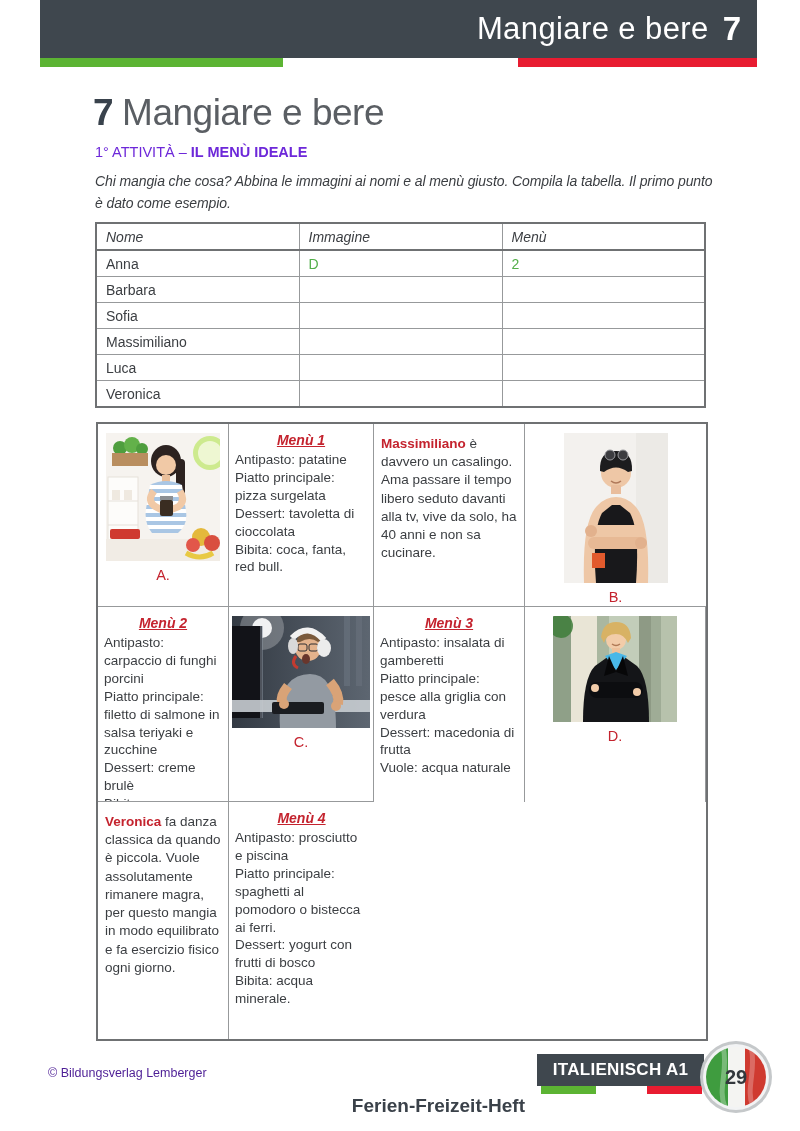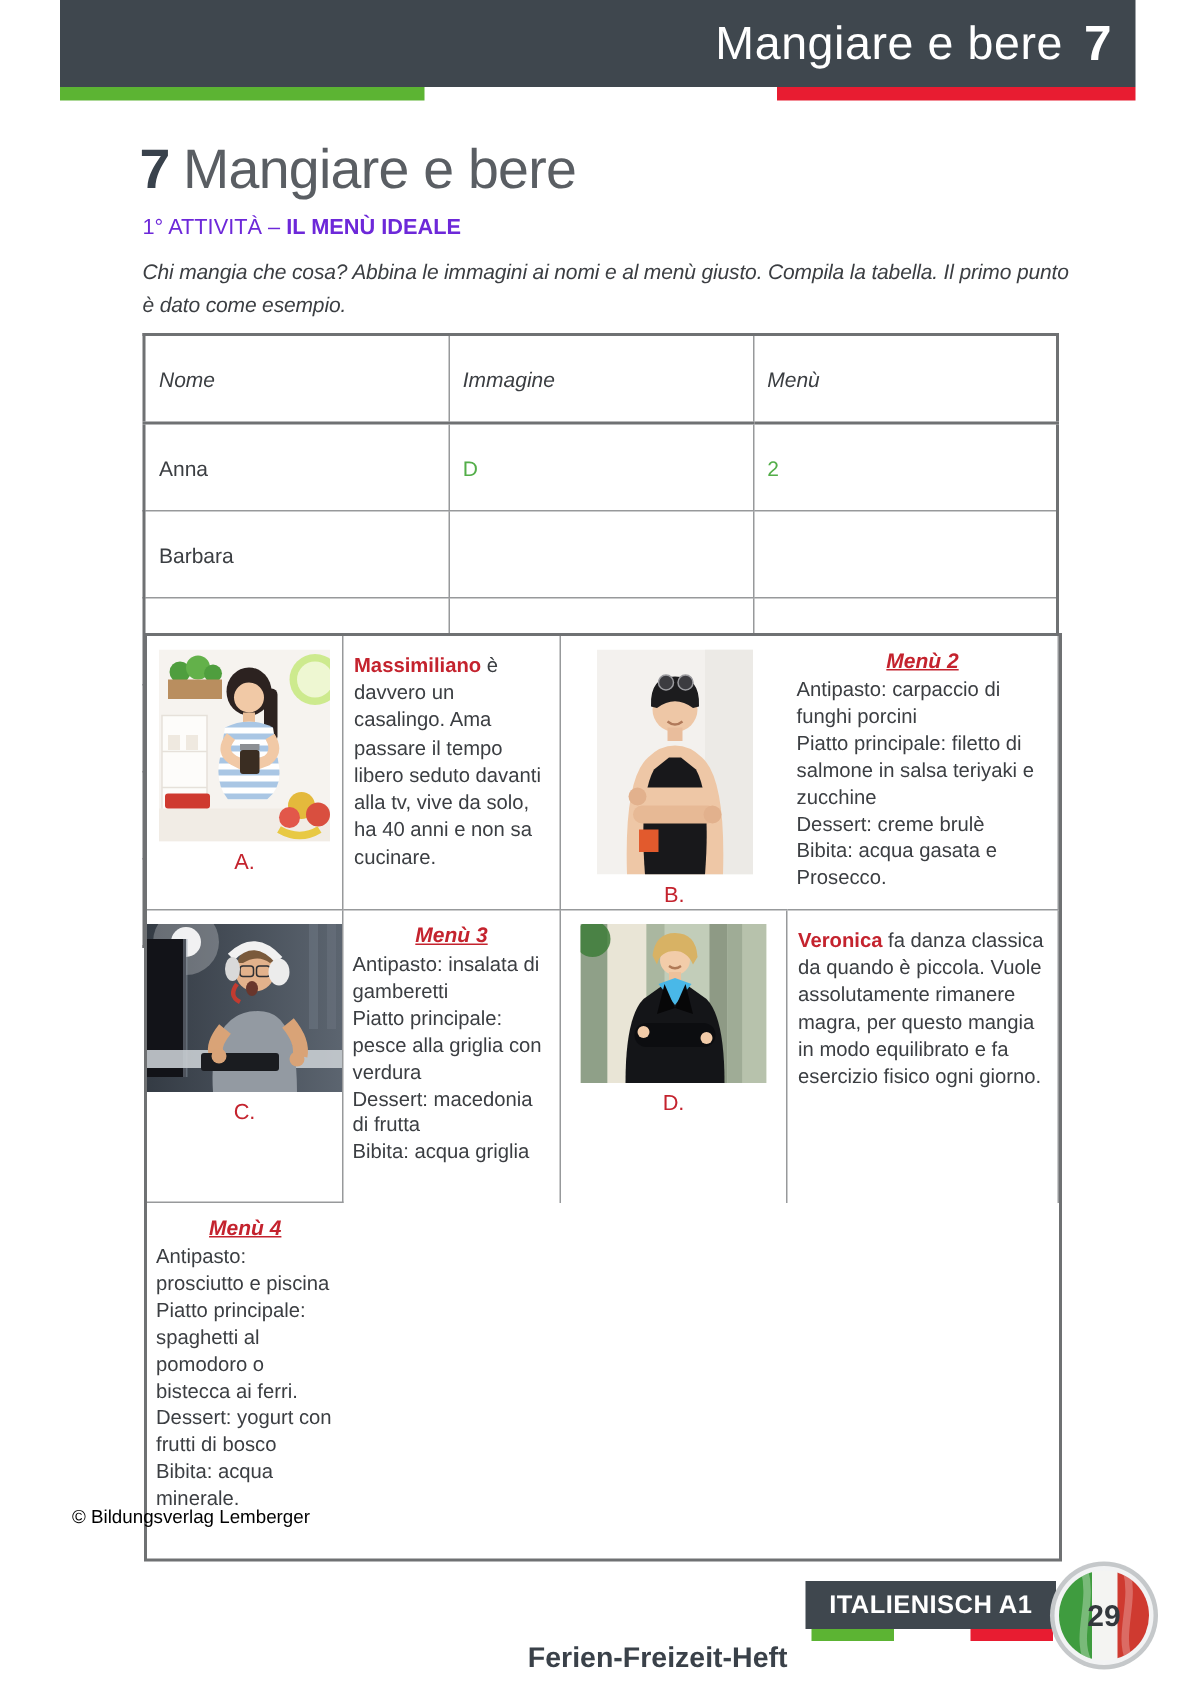--- a/index.html
+++ b/index.html
@@ -25,21 +25,21 @@
   .activity-line { position:absolute; left:95px; top:144px; font-size:14.5px; color:#6d28d9; }
   .activity-line strong { font-weight:700; margin-left:4px; }
   .instruction { position:absolute; left:95px; top:171px; width:618px; font-style:italic;
     font-size:14px; line-height:1.55; letter-spacing:-0.1px; }
 
   
   .answer-table { position:absolute; left:95px; top:222px; width:611px;
     border-collapse:collapse; table-layout:fixed; }
   .answer-table th, .answer-table td {
     border:1px solid #97999b; font-size:14px; text-align:left;
-    padding:20px 9px; height:17px; font-weight:400;
+    padding:4px 9px; height:17px; font-weight:400;
   }
   .answer-table { border:2px solid #6f7173; }
   .answer-table th { font-style:italic; border-bottom:2px solid #6f7173; }
   .ans-green { color:#53ae49; }
 
   
   .grid { position:absolute; left:96px; top:422px; display:grid;
     grid-template-columns:131px 145px 151px 181px;
     grid-template-rows:183px 195px 237px;
     border:2px solid #6f7173; background:#fff; }
@@ -52,21 +52,21 @@
   .menu-title { text-align:center; color:#c4232e; font-style:italic; font-weight:700;
     text-decoration:underline; margin:1px 0 2px; font-size:14px; }
   .person-card { padding:11px 7px; font-size:13.5px; line-height:1.35; }
   .person-card strong { color:#c4232e; }
 
   .photo-card { display:flex; flex-direction:column; align-items:center; padding-top:9px; }
   .photo-label { color:#c4232e; font-size:14.5px; margin-top:6px; }
   .photo-frame { display:block; }
 
   
-  .footer-copy { position:absolute; left:48px; top:1004px; font-size:12.5px; color:#000000; }
+  .footer-copy { position:absolute; left:48px; top:1066px; font-size:12.5px; color:#4c1d95; }
   .footer-brand { position:absolute; top:1059px; right:275px; font-size:19px; font-weight:700; color:#3a4149;margin-top:36px; }
   .footer-box { position:absolute; left:537px; top:1054px; width:167px; height:32px;
     background:#3f474e; color:#fff; font-size:17px; font-weight:700;
     display:flex; align-items:center; justify-content:center; letter-spacing:.3px; }
   .footer-bar-green { position:absolute; left:541px; top:1086px; width:55px; height:8px; background:#5cb433; }
   .footer-bar-red   { position:absolute; left:647px; top:1086px; width:55px; height:8px; background:#e81c31; }
   .footer-badge { position:absolute; left:699px; top:1040px; }
 </style>
 </head>
 <body>
@@ -162,20 +162,27 @@
         <rect x="56" y="42" width="8" height="7" fill="#eabf9a"></rect>
         <path d="M44 52 q16 -8 32 0 l4 26 q2 14 -8 22 l-26 0 q-8 -10 -6 -24 z" fill="url(#stripesA)"></path>
         <path d="M48 58 q-8 10 2 16 l8 4" stroke="#f1c9a6" stroke-width="7" fill="none"></path>
         <path d="M74 58 q6 10 -2 16 l-8 3" stroke="#f1c9a6" stroke-width="7" fill="none"></path>
         <rect x="54" y="63" width="13" height="4" fill="#8c8f93"></rect>
         <rect x="54" y="67" width="13" height="16" rx="2" fill="#3a2d22"></rect>
       </svg>
       <div class="photo-label">A.</div>
     </div>
 
+    <div class="gcell menu-card">
+      <div class="menu-title">Menù 1</div>
+      <div>Antipasto: patatine</div>
+      <div>Piatto principale: pizza surgelata</div>
+      <div>Dessert: tavoletta di cioccolata</div>
+      <div>Bibita: coca, fanta, red bull.</div>
+    </div>
 
     <div class="gcell person-card">
       <strong>Massimiliano</strong> <span>è davvero un casalingo. Ama passare il tempo libero seduto davanti alla tv, vive da solo, ha 40 anni e non sa cucinare.</span>
     </div>
 
     <div class="gcell col-last photo-card">
       <svg class="photo-frame" width="104" height="150" viewBox="0 0 104 150">
         <rect width="104" height="150" fill="#f3f1ee"></rect>
         <rect x="72" width="32" height="150" fill="#eceae6"></rect>
         <path d="M20 150 q-2 -64 14 -78 q8 -8 18 -8 q10 0 18 8 q16 14 14 78 z" fill="#eec7a6"></path>
@@ -238,21 +245,21 @@
       </svg>
       <div class="photo-label">C.</div>
     </div>
 
 
     <div class="gcell row-last menu-card">
       <div class="menu-title">Menù 3</div>
       <div>Antipasto: insalata di gamberetti</div>
       <div>Piatto principale: pesce alla griglia con verdura</div>
       <div>Dessert: macedonia di frutta</div>
-      <div>Bibita: acqua griglia</div>
+      <div>Vuole: acqua naturale</div>
     </div>
 
     <div class="gcell row-last photo-card">
       <svg class="photo-frame" width="124" height="106" viewBox="0 0 124 106">
         <rect width="124" height="106" fill="#c2cdb9"></rect>
         <rect x="0" width="18" height="106" fill="#8fa088"></rect>
         <rect x="18" width="26" height="106" fill="#e9e5d6"></rect>
         <rect x="44" width="12" height="106" fill="#aab7a0"></rect>
         <rect x="86" width="12" height="106" fill="#77856f" opacity="0.7"></rect>
         <rect x="98" width="10" height="106" fill="#9fac96"></rect>

